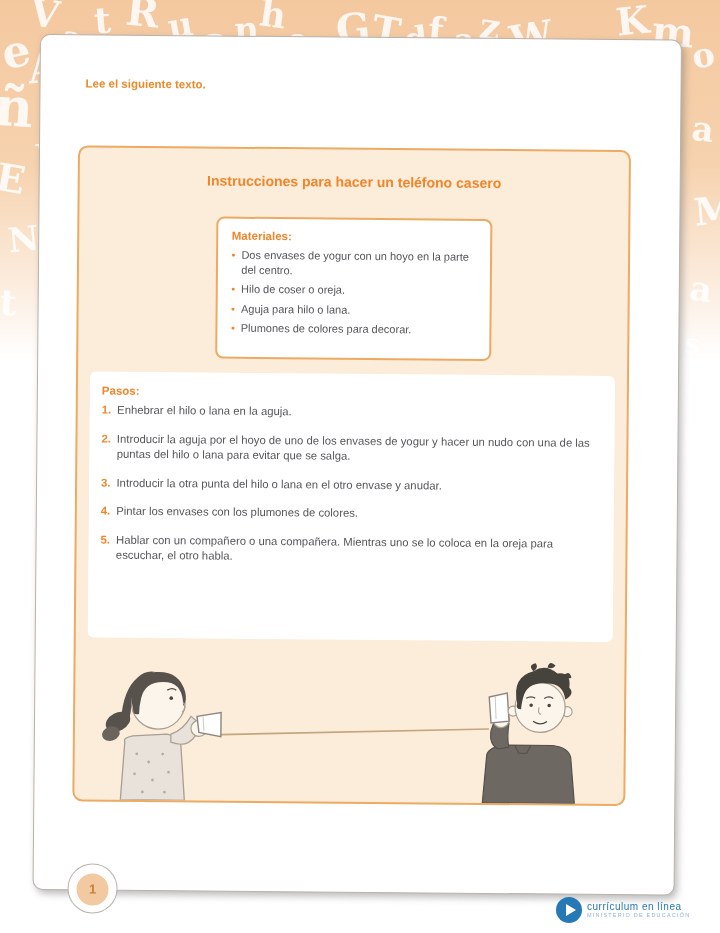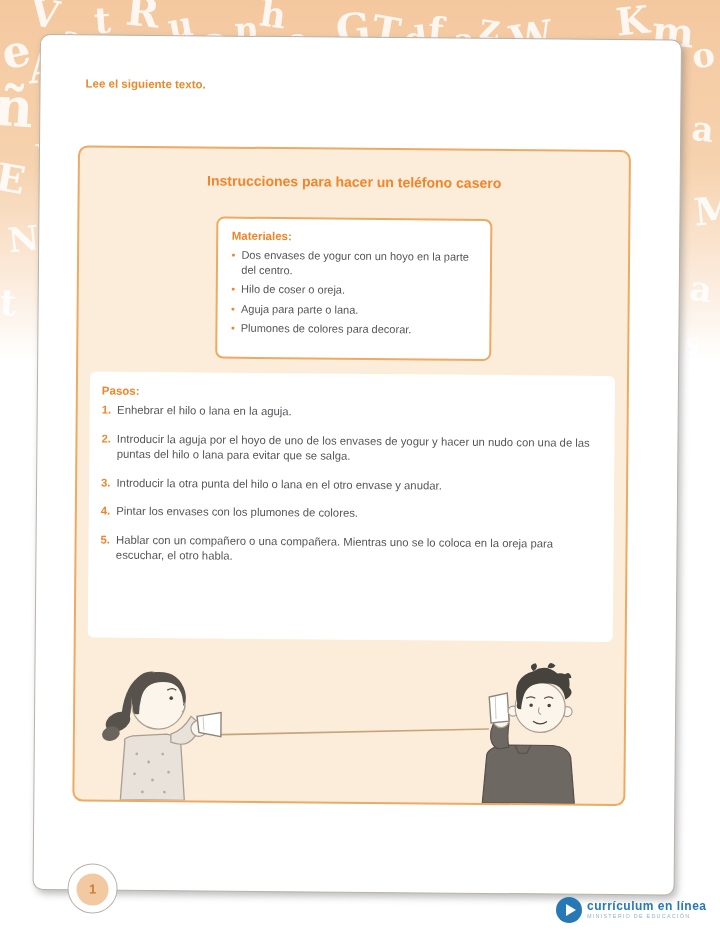--- a/index.html
+++ b/index.html
@@ -82,21 +82,21 @@
   .footer-logo { position:absolute; left:556px; top:897px; display:flex; align-items:center; }
   .logo-circle {
     width:26px; height:26px; border-radius:50%; background:#2779b5;
     display:flex; align-items:center; justify-content:center; flex:0 0 auto;
   }
   .logo-circle .tri {
     width:0; height:0; border-top:6px solid transparent; border-bottom:6px solid transparent;
     border-left:10px solid #ffffff; margin-left:3px;
   }
   .logo-text { margin-left:5px; }
-  .logo-line1 { color:#2779b5; font-size:12px; font-weight:bold; letter-spacing:.5px; line-height:1.1; }
+  .logo-line1 { color:#2779b5; font-size:10px; font-weight:normal; letter-spacing:.5px; line-height:1.1; }
   .logo-line2 { color:#8fb3d2; font-size:5.5px; letter-spacing:1.2px; line-height:1.2; }
 </style>
 </head>
 <body>
 
 <div class="bg-band">
     <span style="left: 2px; top: 30px; font-size: 44px; transform: rotate(-12deg);">e</span>
     <span style="left: 30px; top: -5px; font-size: 38px; transform: rotate(8deg);">V</span>
     <span style="left: -6px; top: 80px; font-size: 54px; transform: rotate(4deg);">ñ</span>
     <span style="left: 28px; top: 48px; font-size: 40px; transform: rotate(-6deg);">A</span>
@@ -146,21 +146,21 @@
         <li>
           <span class="bullet">•</span>
           <span>Dos envases de yogur con un hoyo en la parte del centro.</span>
         </li>
         <li>
           <span class="bullet">•</span>
           <span>Hilo de coser o oreja.</span>
         </li>
         <li>
           <span class="bullet">•</span>
-          <span>Aguja para parte o lana.</span>
+          <span>Aguja para hilo o lana.</span>
         </li>
         <li>
           <span class="bullet">•</span>
           <span>Plumones de colores para decorar.</span>
         </li>
       </ul>
     </div>
 
     <div class="steps-card">
       <div class="steps-heading">Pasos:</div>

